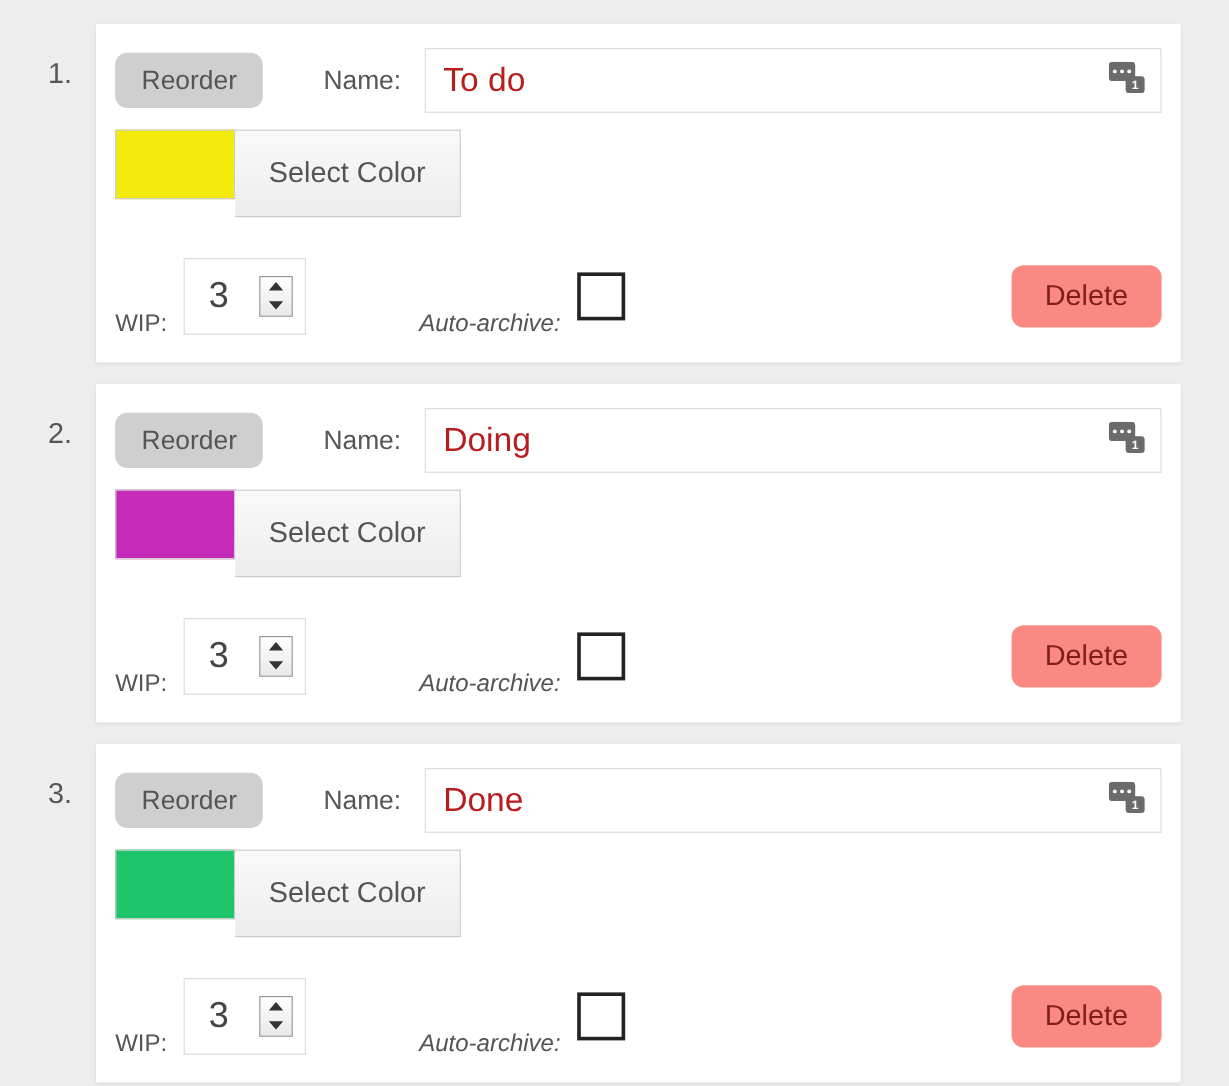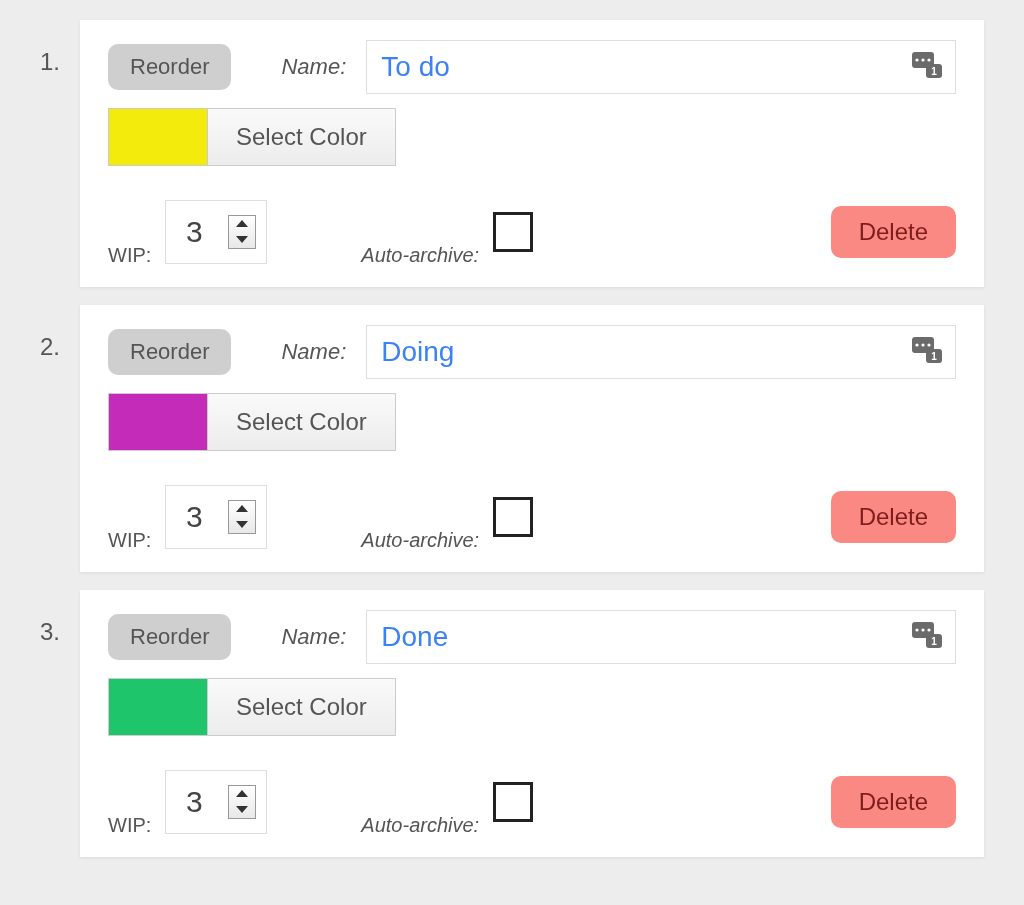--- a/index.html
+++ b/index.html
@@ -20,48 +20,47 @@
     width: 60px;
     text-align: center;
     font-size: 24px;
     color: #555;
     padding-top: 28px;
   }
   .card {
     flex: 1;
     background: #fff;
     box-shadow: 0 1px 3px rgba(0,0,0,0.08);
-    padding: 20px 28px;
+    padding: 20px 16px;
   }
   .card-row1 {
     display: flex;
     align-items: center;
     gap: 20px;
     margin-bottom: 14px;
   }
   .reorder {
     background: #cfcfcf;
     color: #555;
     border: none;
     border-radius: 10px;
     font-size: 22px;
     padding: 10px 22px;
     cursor: grab;
   }
   .name-label {
     font-size: 22px;
     margin-left: 30px;
-    font-style: italic;
   }
   .name-input {
     flex: 1;
     font-size: 28px;
     padding: 10px 14px;
     border: 1px solid #ddd;
-    color: #3b82f6;
+    color: #b91c1c;
     outline: none;
   }
   .name-wrap {
     flex: 1;
     position: relative;
     display: flex;
     align-items: center;
   }
   .name-icon {
     position: absolute;
@@ -74,21 +73,21 @@
     display: flex;
     align-items: stretch;
     margin-bottom: 30px;
   }
   .swatch {
     width: 100px;
     height: 58px;
     border: 1px solid #ccc;
   }
   .select-color {
-    height: 58px;
+    height: 73px;
     font-size: 24px;
     background: linear-gradient(#fafafa, #ececec);
     border: 1px solid #ccc;
     border-left: none;
     padding: 0 28px;
     color: #555;
     cursor: pointer;
   }
   .card-row3 {
     display: flex;

